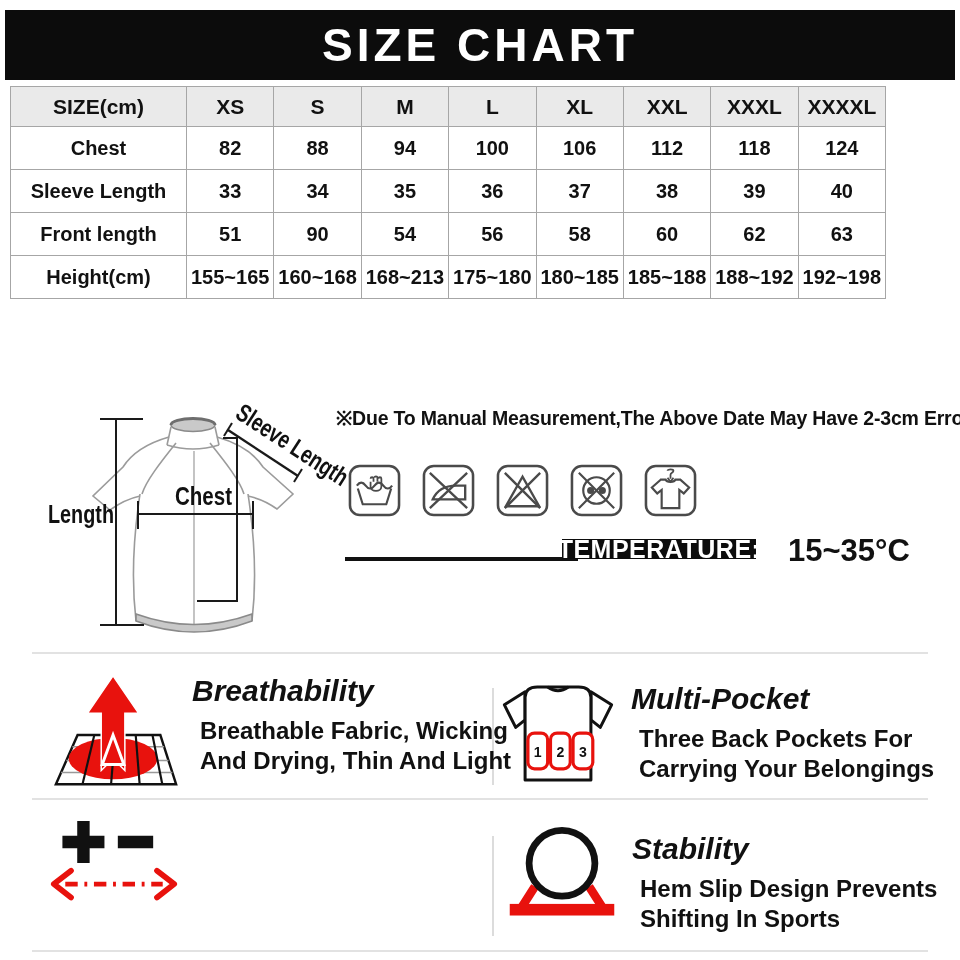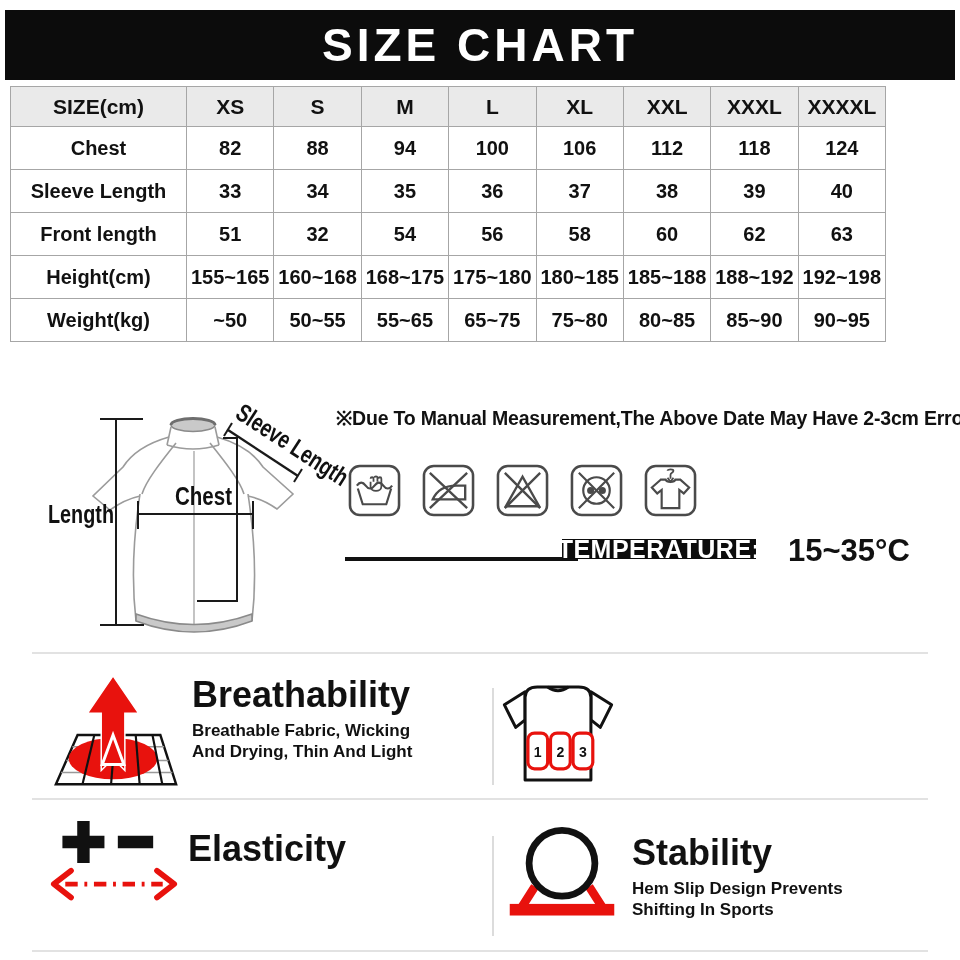--- a/index.html
+++ b/index.html
@@ -38,22 +38,22 @@
   .temp-box span{color:#fff;font-size:25px;font-weight:bold;letter-spacing:0.5px;}
   .temp-value{position:absolute;left:788px;top:533px;font-size:31px;font-weight:bold;}
 
   
   .hdiv{position:absolute;left:32px;width:896px;height:2px;background:#e2e2e2;}
   .vdiv{position:absolute;width:2px;background:#dcdcdc;}
 
   
   .feature{position:absolute;display:flex;align-items:flex-start;}
   .feature .txt{margin-left:10px;}
-  .feature h2{margin:2px 0 5px 0;font-size:36px;font-weight:bold;}
-  .feature p{margin:0;font-size:17px;font-weight:bold;line-height:1.23;white-space:pre-line;}
+  .feature h2{margin:2px 0 5px 0;font-size:30px;font-weight:bold;font-style:italic;}
+  .feature p{margin:8px;font-size:24px;font-weight:bold;line-height:1.23;white-space:pre-line;}
 </style>
 </head>
 <body>
 
 <div class="stage">
 
   <div class="banner">
     <h1>SIZE CHART</h1>
   </div>
 
@@ -101,49 +101,38 @@
           <td>35</td>
           <td>36</td>
           <td>37</td>
           <td>38</td>
           <td>39</td>
           <td>40</td>
         </tr>
         <tr>
           <th>Front length</th>
           <td>51</td>
-          <td>32</td>
+          <td>90</td>
           <td>54</td>
           <td>56</td>
           <td>58</td>
           <td>60</td>
           <td>62</td>
           <td>63</td>
         </tr>
         <tr>
           <th>Height(cm)</th>
           <td>155~165</td>
           <td>160~168</td>
-          <td>168~175</td>
+          <td>168~213</td>
           <td>175~180</td>
           <td>180~185</td>
           <td>185~188</td>
           <td>188~192</td>
           <td>192~198</td>
-        </tr>
-        <tr>
-          <th>Weight(kg)</th>
-          <td>~50</td>
-          <td>50~55</td>
-          <td>55~65</td>
-          <td>65~75</td>
-          <td>75~80</td>
-          <td>80~85</td>
-          <td>85~90</td>
-          <td>90~95</td>
         </tr>
       </tbody>
   </table>
 
   <svg class="diagram" width="348" height="272" viewBox="0 0 348 272">
     <g fill="none" stroke="#9b9b9b" stroke-width="1.6">
       <ellipse cx="163" cy="32" rx="22" ry="6.5" fill="#c9c9c9" stroke="#8a8a8a"></ellipse>
       <path d="M141 32 a22 6.5 0 0 1 44 0" stroke="#6e6e6e" stroke-width="3"></path>
       <path d="M141 34 L137 52 M185 34 L189 52"></path>
       <path d="M137 52 Q163 60 189 52"></path>
@@ -267,37 +256,39 @@
         <rect x="59" y="56" width="21" height="38" rx="7"></rect>
         <rect x="83" y="56" width="21" height="38" rx="7"></rect>
       </g>
       <g font-size="15" font-weight="bold" fill="#111" text-anchor="middle" font-family="Liberation Sans, sans-serif">
         <text x="45.5" y="81">1</text>
         <text x="69.5" y="81">2</text>
         <text x="93.5" y="81">3</text>
       </g>
     </svg>
     <div class="txt">
+      <h2>Multi-Pocket</h2>
+      <p>Three Back Pockets For
+Carrying Your Belongings</p>
     </div>
   </div>
 
   <div class="feature" style="left:50px;top:820px">
     <svg width="128" height="90" viewBox="0 0 134 92">
       <g stroke="#111" stroke-width="13">
         <path d="M13 22 H57 M35 0 V44"></path>
         <path d="M71 22 H108"></path>
       </g>
       <g stroke="#e8120d" fill="none">
         <path d="M16 66 H118" stroke-width="5" stroke-dasharray="13 7 3 7"></path>
         <path d="M22 52 L4 66 L22 80" stroke-width="6" stroke-linecap="round" stroke-linejoin="round"></path>
         <path d="M112 52 L130 66 L112 80" stroke-width="6" stroke-linecap="round" stroke-linejoin="round"></path>
       </g>
     </svg>
     <div class="txt" style="margin-top:6px">
-      <h2>Elasticity</h2>
     </div>
   </div>
 
   <div class="feature" style="left:502px;top:822px">
     <svg width="120" height="98" viewBox="0 0 124 100">
       <path d="M34 66 L20 88 M90 66 L104 88" stroke="#e8120d" stroke-width="9" fill="none"></path>
       <rect x="8" y="84" width="108" height="12" fill="#e8120d"></rect>
       <circle cx="62" cy="42" r="34" fill="#fff" stroke="#111" stroke-width="7"></circle>
     </svg>
     <div class="txt" style="margin-top:8px">

